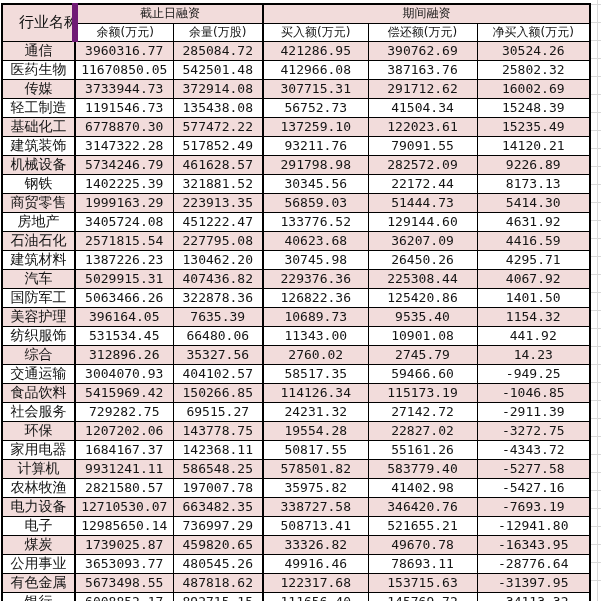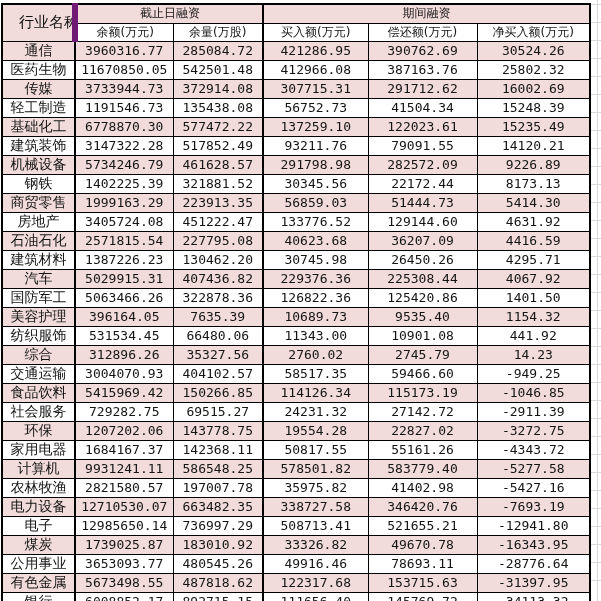--- a/index.html
+++ b/index.html
@@ -291,21 +291,21 @@
           <td class="ind">电子</td>
           <td class="num">12985650.14</td>
           <td class="num">736997.29</td>
           <td class="num">508713.41</td>
           <td class="num">521655.21</td>
           <td class="num">-12941.80</td>
         </tr>
         <tr class="row-pink">
           <td class="ind">煤炭</td>
           <td class="num">1739025.87</td>
-          <td class="num">183010.92</td>
+          <td class="num">459820.65</td>
           <td class="num">33326.82</td>
           <td class="num">49670.78</td>
           <td class="num">-16343.95</td>
         </tr>
         <tr class="row-white">
           <td class="ind">公用事业</td>
           <td class="num">3653093.77</td>
           <td class="num">480545.26</td>
           <td class="num">49916.46</td>
           <td class="num">78693.11</td>

